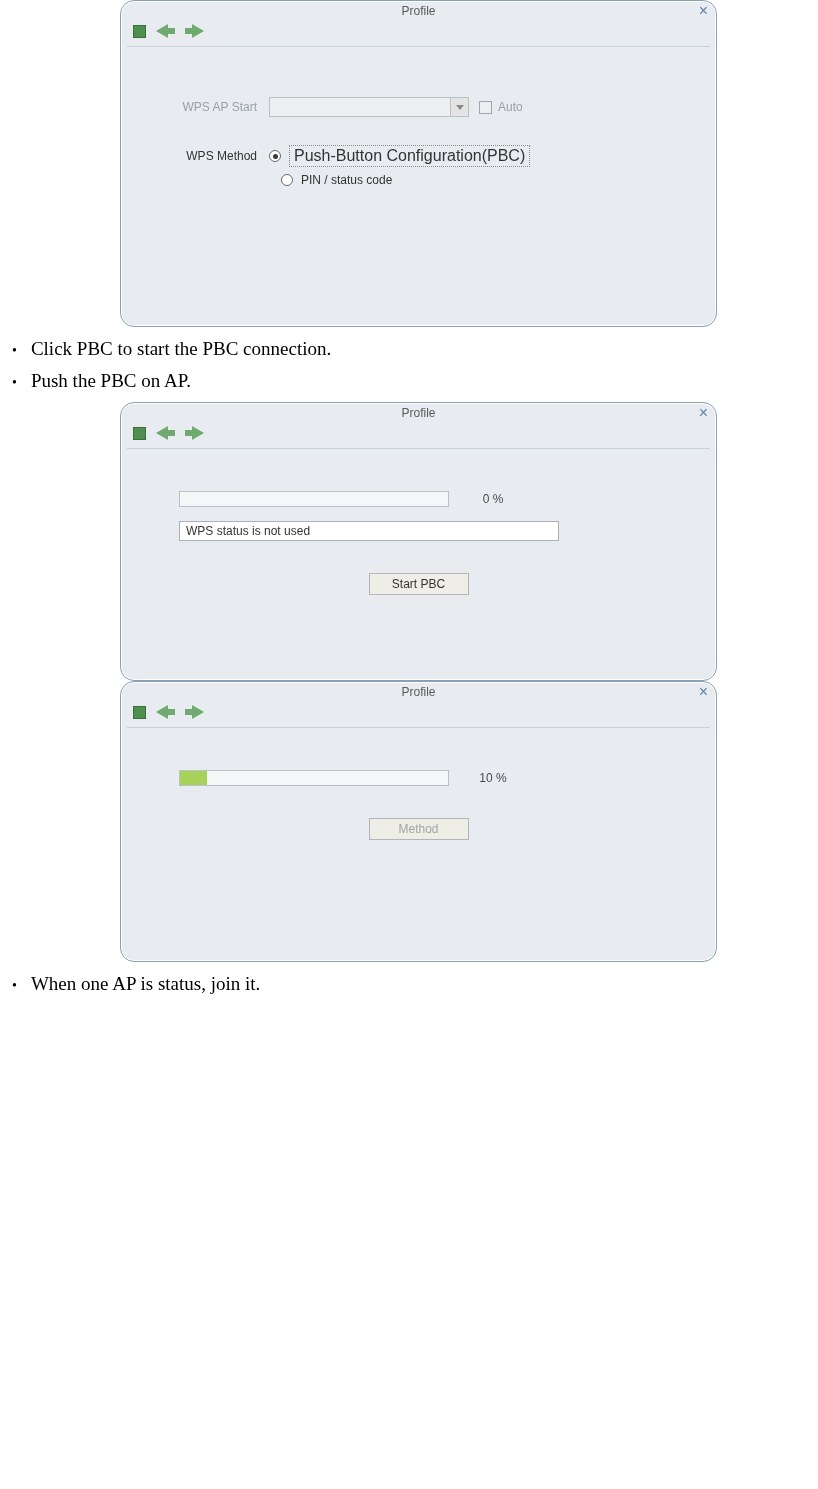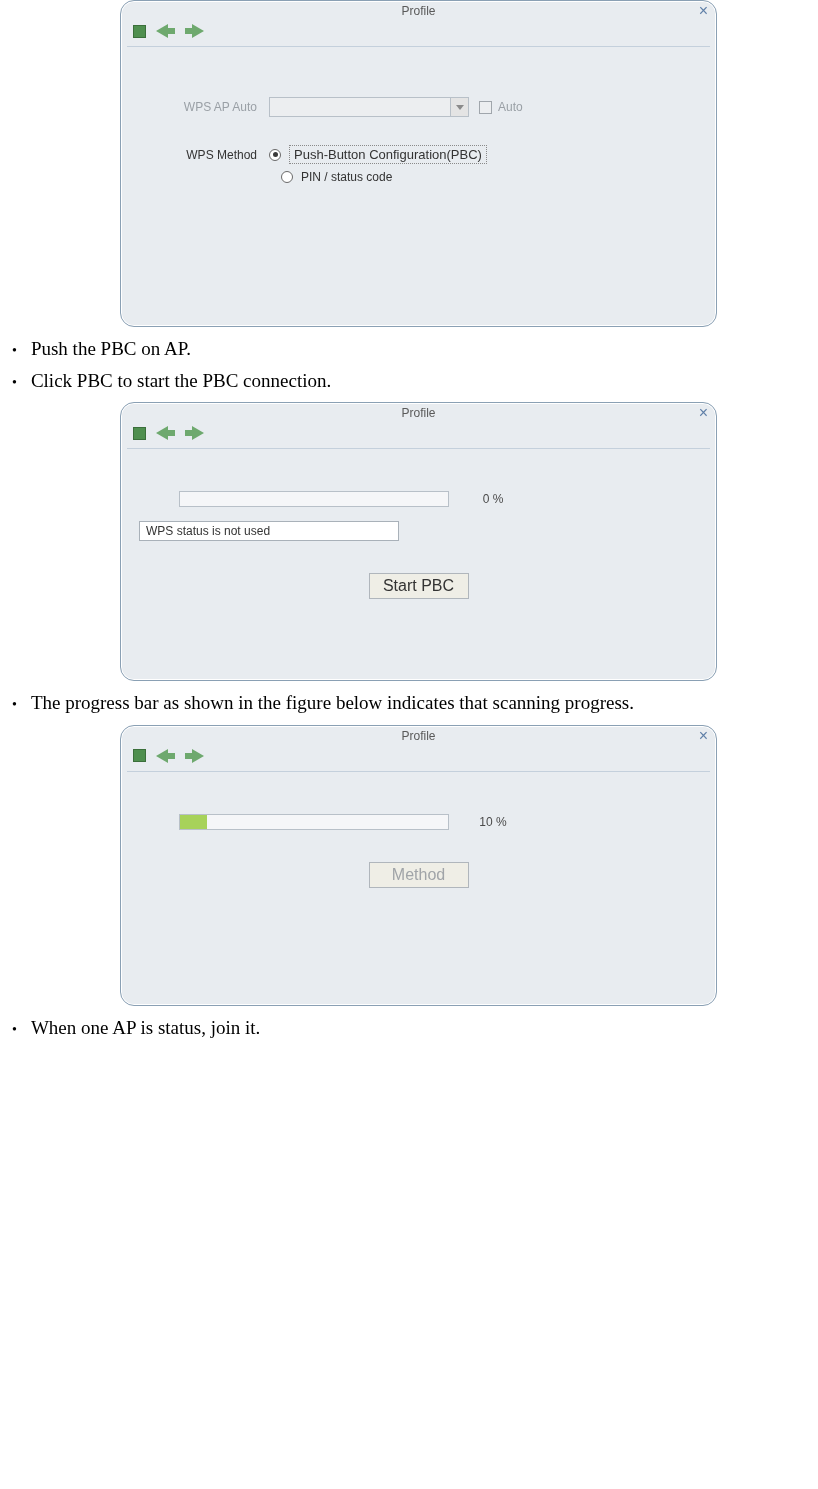--- a/index.html
+++ b/index.html
@@ -128,44 +128,44 @@
     }
     .chkbox{
       width:13px;height:13px;border:1px solid #a0a6ac;background:#eceef0;margin:0 6px 0 10px;display:inline-block;
     }
     .radio{
       width:12px;height:12px;border:1px solid #6a6a6a;border-radius:50%;background:#fff;
       display:inline-flex;align-items:center;justify-content:center;margin-right:8px;
     }
     .radio.checked::after{content:"";width:5px;height:5px;background:#3a3a3a;border-radius:50%;}
     .opt-box{
-      border:1px dotted #8a8a8a;padding:1px 4px;display:inline-block;color:#333;font-size:13px;
+      border:1px dotted #8a8a8a;padding:1px 4px;display:inline-block;color:#333;font-size:16px;
     }
     .opt-text{color:#333;font-size:12px;}
     .radio-row{display:flex;align-items:center;margin:4px 0 4px 142px;}
 
     
     .progress-wrap{
       display:flex;align-items:center;gap:14px;justify-content:flex-start;
       margin: 28px 0 14px 0;padding-left:40px;
     }
     .progress{
       width:270px;height:16px;border:1px solid #b8c0c8;background:#f5f6f8;
     }
     .progress-fill{height:100%;background:#a7d25a;}
     .pct{font-size:12px;color:#4a4a4a;width:60px;text-align:center;}
     .status-box{
-      width:260px;height:20px;border:1px solid #a9b1b9;background:#fff;
+      margin-left:40px;width:380px;height:20px;border:1px solid #a9b1b9;background:#fff;
       padding:2px 6px;font-size:12px;color:#333;
     }
     .btn{
       display:block;margin:32px auto 0 auto;
       min-width:100px;padding:3px 12px;
       border:1px solid #b0b6bc;background:#efeee6;color:#333;
-      font-family:Tahoma,Arial,sans-serif;font-size:16px;text-align:center;
+      font-family:Tahoma,Arial,sans-serif;font-size:12px;text-align:center;
     }
     .btn.disabled{color:#a0a4a8;}
 
     .dialog.d1{height:327px;}
     .dialog.d2{height:279px;}
     .dialog.d3{height:281px;}
 
     .bullets1{margin-top:6px;margin-bottom:6px;}
     .bullets1 li,.bullets2 li,.bullets3 li{line-height:1.45;}
   </style>
@@ -185,21 +185,21 @@
           <span class="arrow-tail"></span>
         </span>
     <span class="arrow-wrap right">
           <span class="arrow-tail"></span>
           <span class="tb-arrow right"></span>
         </span>
   </div>
   <div class="panel-body">
     <div style="height:36px;"></div>
     <div class="form-row">
-      <span class="form-label disabled">WPS AP Auto</span>
+      <span class="form-label disabled">WPS AP Start</span>
       <span class="combo disabled">
         <span class="combo-input"></span>
         <span class="combo-btn">
               <span class="tri"></span>
             </span>
       </span>
       <span class="chkbox"></span>
       <span class="form-label disabled" style="width:auto;padding:0;">Auto</span>
     </div>
     <div style="height:22px;"></div>
@@ -210,24 +210,24 @@
     </div>
     <div class="radio-row">
       <span class="radio"></span>
       <span class="opt-text">PIN / status code</span>
     </div>
   </div>
 </div>
 
 <ul class="doc-list bullets1">
   <li>
-        <span>Push the PBC on AP.</span>
+        <span>Click PBC to start the PBC connection.</span>
       </li>
   <li>
-        <span>Click PBC to start the PBC connection.</span>
+        <span>Push the PBC on AP.</span>
       </li>
 </ul>
 
 <div class="dialog d2">
   <div class="dlg-title">
     <span>Profile</span>
     <span class="dlg-close">×</span>
   </div>
   <div class="toolbar">
     <span class="tb-stop"></span>
@@ -245,25 +245,20 @@
       <div class="progress">
         <div class="progress-fill" style="width:0%;"></div>
       </div>
       <span class="pct">0 %</span>
     </div>
     <div class="status-box">WPS status is not used</div>
     <button class="btn">Start PBC</button>
   </div>
 </div>
 
-<ul class="doc-list bullets2">
-  <li>
-        <span>The progress bar as shown in the figure below indicates that scanning progress.</span>
-      </li>
-</ul>
 
 <div class="dialog d3">
   <div class="dlg-title">
     <span>Profile</span>
     <span class="dlg-close">×</span>
   </div>
   <div class="toolbar">
     <span class="tb-stop"></span>
     <span class="arrow-wrap left">
           <span class="tb-arrow left"></span>

